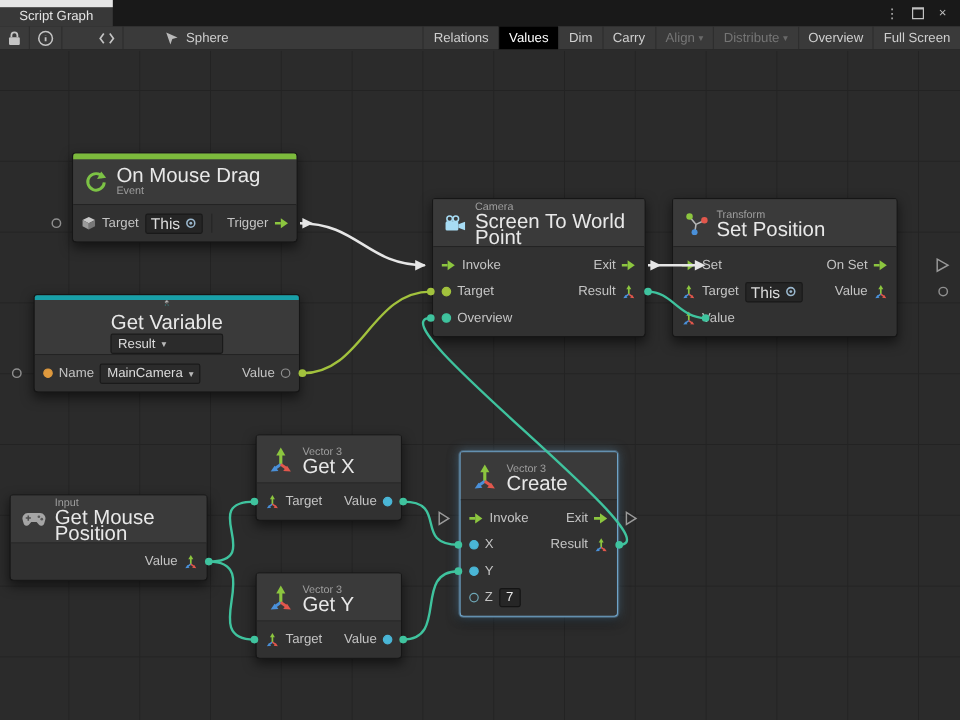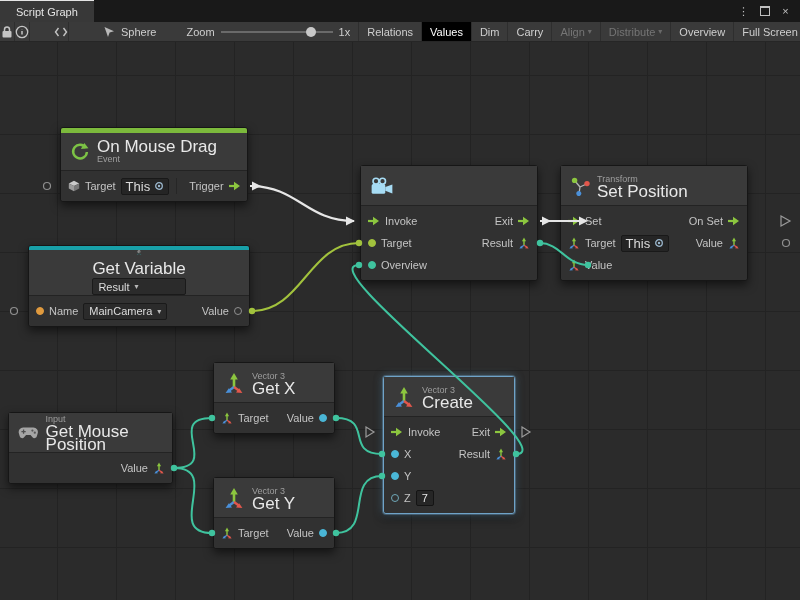--- a/index.html
+++ b/index.html
@@ -1,19 +1,19 @@
 <!DOCTYPE html>
 <html><head>
 <meta charset="utf-8">
 <style>
   html,body{margin:0;padding:0;width:800px;height:600px;overflow:hidden;background:#2b2b2b;
     font-family:"Liberation Sans",sans-serif;-webkit-user-select:none;user-select:none;}
   
   .tabbar{position:absolute;left:0;top:0;width:800px;height:22px;background:#191919;display:flex;align-items:stretch;z-index:40;}
-  .tab{background:#383838;border-top:1px solid #e5e5e5;padding:0 16px;display:flex;align-items:center;
+  .tab{background:#383838;border-top:6px solid #e5e5e5;padding:0 16px;display:flex;align-items:center;
        font-size:11px;color:#e4e4e4;}
   .winctl{margin-left:auto;display:flex;align-items:center;gap:4px;padding-right:6px;color:#c0c0c0;}
   .winbtn{width:17px;height:16px;display:flex;align-items:center;justify-content:center;font-size:11px;}
   .maxbox{width:8px;height:7px;border:1px solid #c0c0c0;border-top-width:2px;display:inline-block;}
   
   .toolbar{position:absolute;left:0;top:22px;width:800px;height:20px;background:#3a3a3a;
     border-bottom:1px solid #262626;display:flex;align-items:stretch;font-size:11px;color:#cfcfcf;z-index:40;box-sizing:border-box;}
   .tico{width:26px;display:flex;align-items:center;justify-content:center;border-right:1px solid #2e2e2e;}
   .tico.first{border-left:none;width:24px;}
   .cluster{display:flex;align-items:center;gap:6px;padding:0 8px;}
@@ -166,28 +166,20 @@
       <svg width="14" height="14" viewBox="0 0 14 14">
         <use href="#sym-code"></use>
       </svg>
     </span>
   <span class="cluster" style="margin-left:26px;">
     <svg width="12" height="12" viewBox="0 0 12 12">
         <use href="#sym-cursor"></use>
       </svg>
     <span>Sphere</span>
   </span>
-  <span class="cluster" style="margin-left:14px;">
-    <span>Zoom</span>
-    <span class="slider">
-      <span class="track"></span>
-      <span class="knob"></span>
-    </span>
-    <span>1x</span>
-  </span>
   <span class="rbtns">
     <span class="tbtn">
         <span>Relations</span>
       </span>
     <span class="tbtn active">
         <span>Values</span>
       </span>
     <span class="tbtn">
         <span>Dim</span>
       </span>
@@ -273,20 +265,24 @@
       <span class="pdot"></span>
     </div>
   </div>
 </div>
 
 <div class="node" style="left:360px;top:165px;width:178px;">
   <div class="nhead h40">
     <svg class="nicon" width="24" height="18" viewBox="0 0 22 16">
         <use href="#sym-cam"></use>
       </svg>
+    <div class="ncol">
+      <div class="ncat">Camera</div>
+      <div class="ntitle">Screen To World Point</div>
+    </div>
   </div>
   <div class="nbody">
     <div class="prow">
       <svg class="flow" width="12" height="10" viewBox="0 0 12 10">
           <use href="#sym-flow"></use>
         </svg>
       <span class="plabel">Invoke</span>
       <span class="spacer"></span>
       <span class="plabel">Exit</span>
       <svg class="flow" width="12" height="10" viewBox="0 0 12 10">

